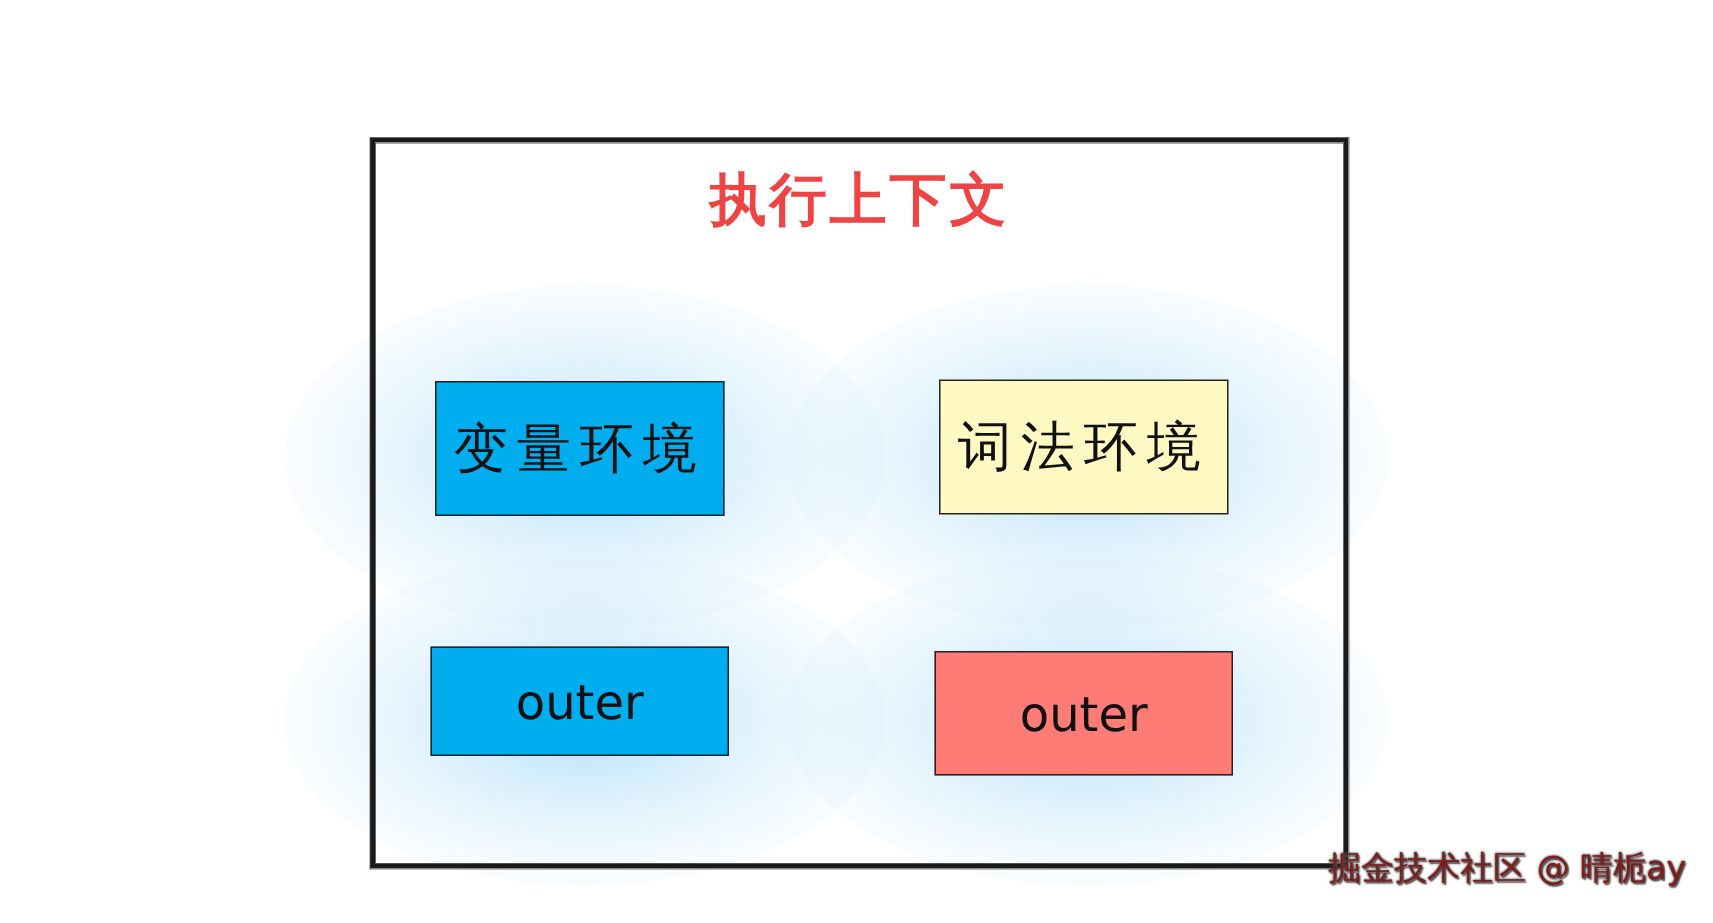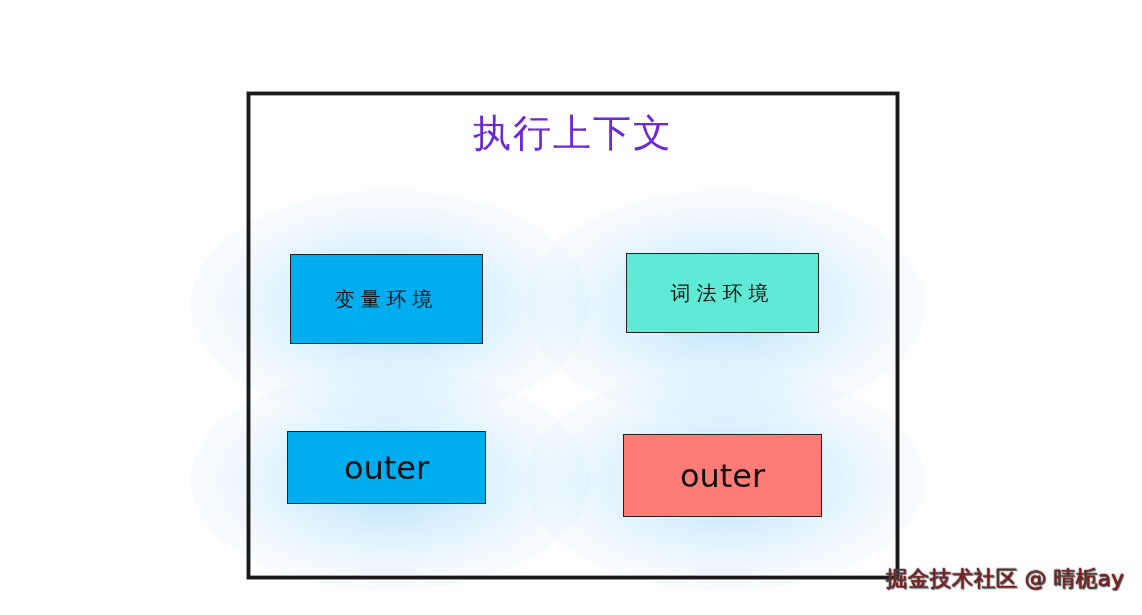--- a/index.html
+++ b/index.html
@@ -30,34 +30,35 @@
       box-sizing: border-box;
       box-shadow: 0 0 0 0.6px #555, inset 0 0 0 0.6px #555;
     }
     .title {
       position: absolute;
       left: 247px;
       top: 108px;
       width: 652px;
       text-align: center;
       font-size: 38px;
-      color: #6d28d9;
+      color: #ef4444;
       letter-spacing: 2px;
+      font-weight: bold;
     }
     .box {
       position: absolute;
       box-sizing: border-box;
       border: 1.5px solid #222;
       display: flex;
       align-items: center;
       justify-content: center;
       color: #111;
     }
     .box .label {
-      font-size: 20px;
+      font-size: 36px;
       letter-spacing: 6px;
     }
     .box .label.latin {
       letter-spacing: 0px;
       font-size: 32px;
     }
     .watermark {
       position: absolute;
       right: 18px;
       top: 564px;
@@ -75,21 +76,21 @@
 <div class="glow" style="left:525px; top:370px; width:400px; height:220px;"></div>
 
 <div class="frame"></div>
 
 <div class="title">执行上下文</div>
 
 <div class="box" style="left:290px; top:254px; width:193px; height:90px; background:#00adef;">
   <span class="label">变量环境</span>
 </div>
 
-<div class="box" style="left:626px; top:253px; width:193px; height:80px; background:#5eead4;">
+<div class="box" style="left:626px; top:253px; width:193px; height:90px; background:#fef9c3;">
   <span class="label">词法环境</span>
 </div>
 
 <div class="box" style="left:287px; top:431px; width:199px; height:73px; background:#00adef;">
   <span class="label latin">outer</span>
 </div>
 
 <div class="box" style="left:623px; top:434px; width:199px; height:83px; background:#ff7b76;">
   <span class="label latin">outer</span>
 </div>

